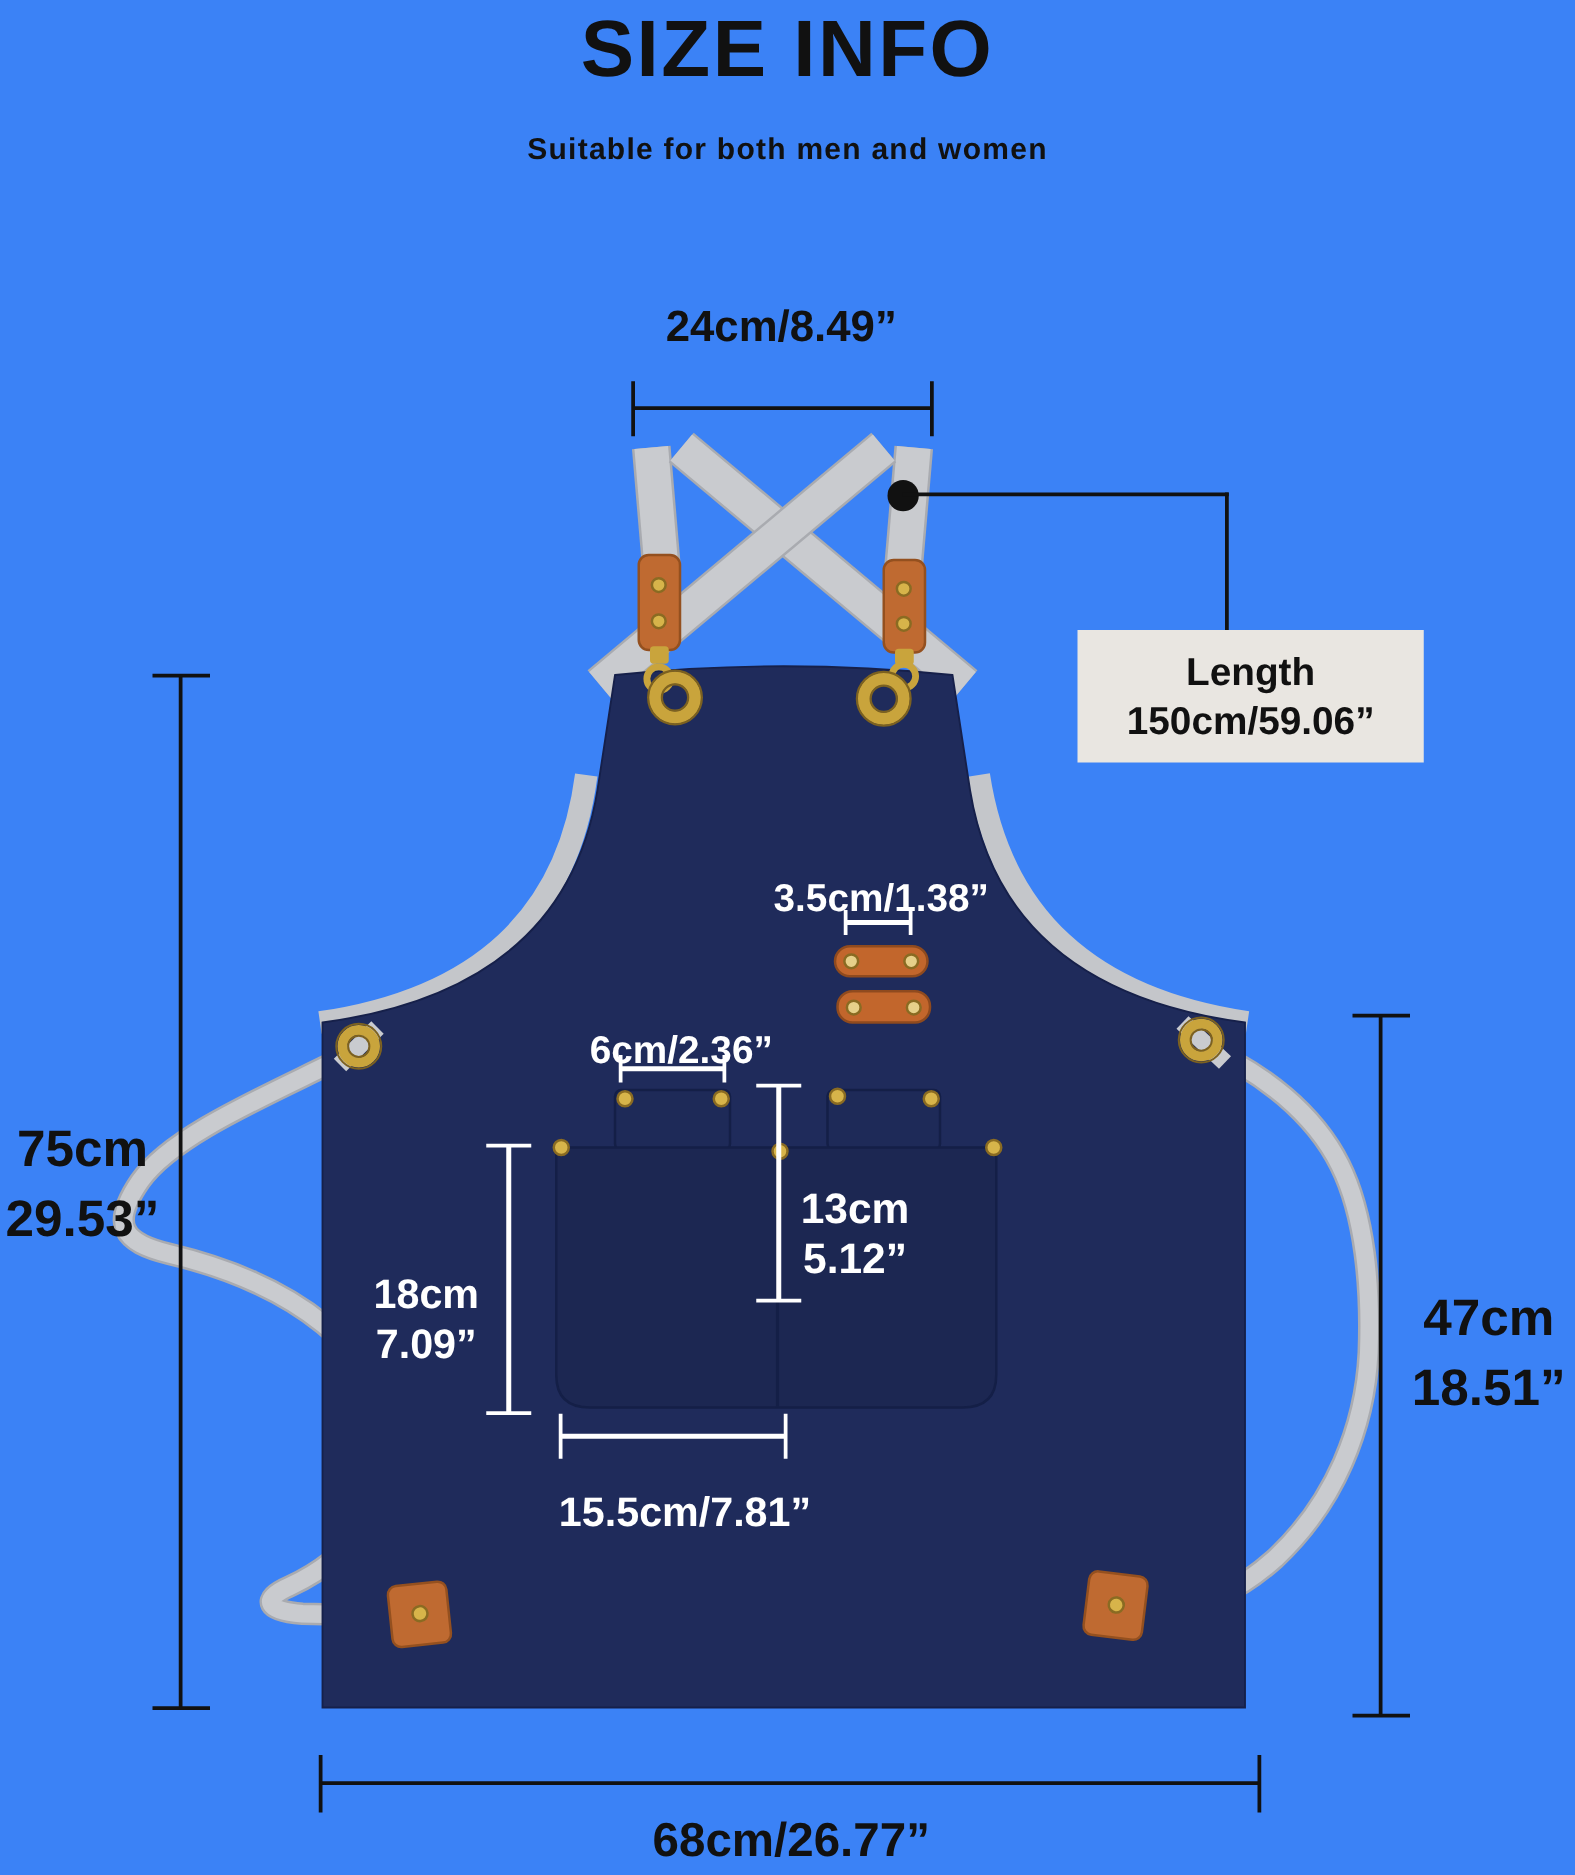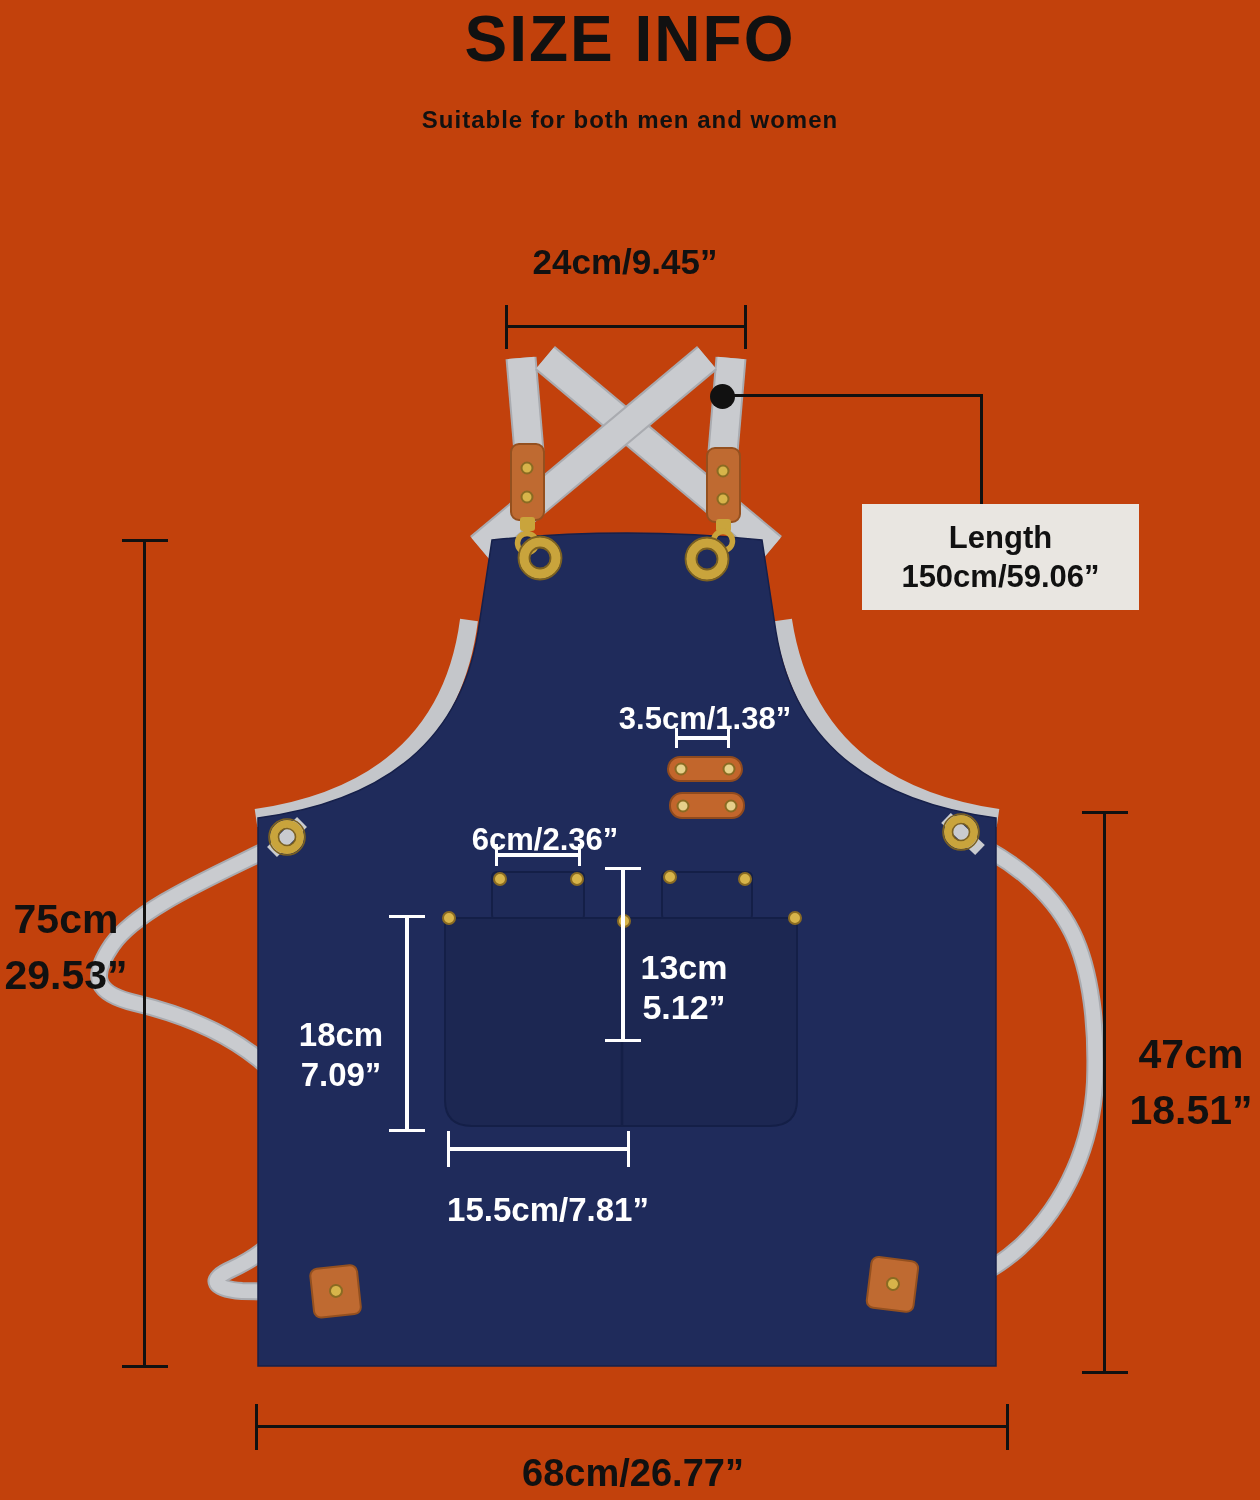--- a/index.html
+++ b/index.html
@@ -1,17 +1,17 @@
 <!DOCTYPE html>
 <html><head>
 <meta charset="utf-8">
 <style>
   html,body{margin:0;padding:0;background:#fff;}
   .canvas{
-    position:relative;width:1260px;height:1500px;background:#c2410c;
+    position:relative;width:1260px;height:1500px;background:#3b82f6;
     font-family:"Liberation Sans",sans-serif;overflow:hidden;
   }
   .abs{position:absolute;}
   .title{
     left:0;top:2px;width:1260px;text-align:center;
     font-size:64px;font-weight:800;letter-spacing:2px;color:#111;
   }
   .subtitle{
     left:0;top:106px;width:1260px;text-align:center;
     font-size:24px;font-weight:600;letter-spacing:1px;color:#111;
@@ -149,21 +149,21 @@
     </g>
     <g transform="rotate(7 893 1284)">
       <rect x="869" y="1259" width="47" height="51" rx="7" fill="#bf6a31" stroke="#94501f" stroke-width="2"></rect>
       <circle cx="893" cy="1284" r="6" fill="#d7b44a" stroke="#8a6b22" stroke-width="2"></circle>
     </g>
   </svg>
 
   <div class="abs title">SIZE INFO</div>
   <div class="abs subtitle">Suitable for both men and women</div>
 
-  <div class="abs dim" style="left:430px;top:242px;width:390px;font-size:35px;">24cm/9.45”</div>
+  <div class="abs dim" style="left:430px;top:242px;width:390px;font-size:35px;">24cm/8.49”</div>
   <div class="hline" style="left:506px;top:325px;width:240px;--t:44px;"></div>
 
   <div class="leader-dot" style="left:710px;top:384px;"></div>
   <div class="hline plain" style="left:722px;top:394px;width:261px;"></div>
   <div class="vline plain" style="left:980px;top:394px;height:114px;"></div>
   <div class="abs length-box">
     <div>Length</div>
     <div>150cm/59.06”</div>
   </div>
 

